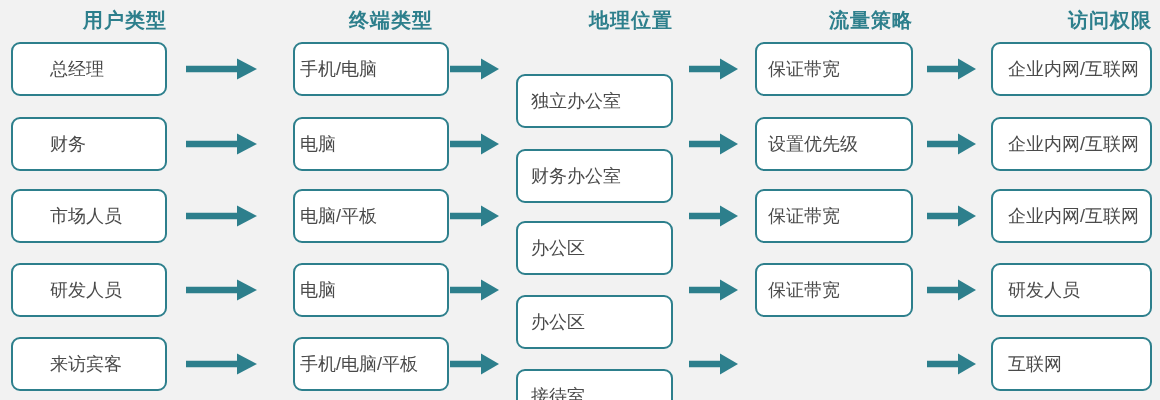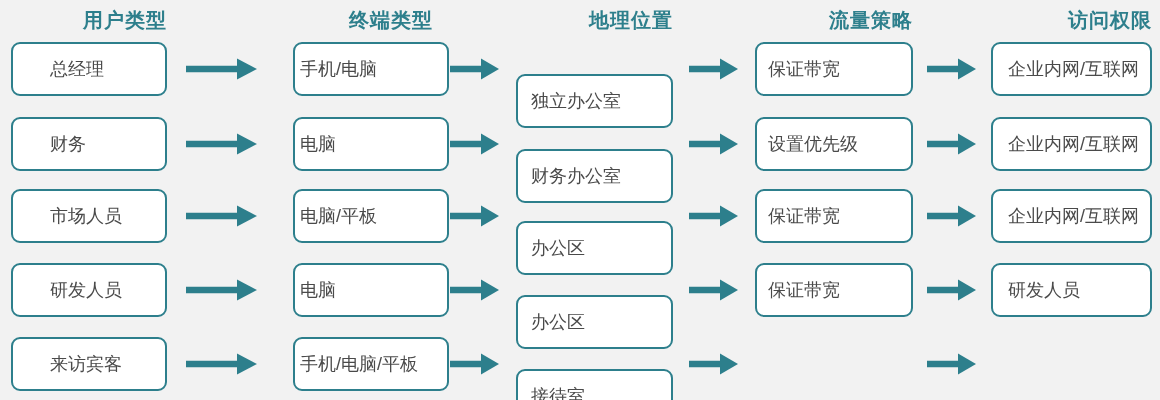--- a/index.html
+++ b/index.html
@@ -168,15 +168,16 @@
       </svg>
     <div class="flow-box c3">接待室</div>
     <svg class="arrow a3" viewBox="0 0 50 24">
         <line x1="0" y1="12" x2="33" y2="12"></line>
         <polygon points="31,1.5 49,12 31,22.5"></polygon>
       </svg>
     <svg class="arrow a4" viewBox="0 0 50 24">
         <line x1="0" y1="12" x2="33" y2="12"></line>
         <polygon points="31,1.5 49,12 31,22.5"></polygon>
       </svg>
+    <div class="flow-box c5">互联网</div>
   </div>
 
 </div>
 
 </body></html>

